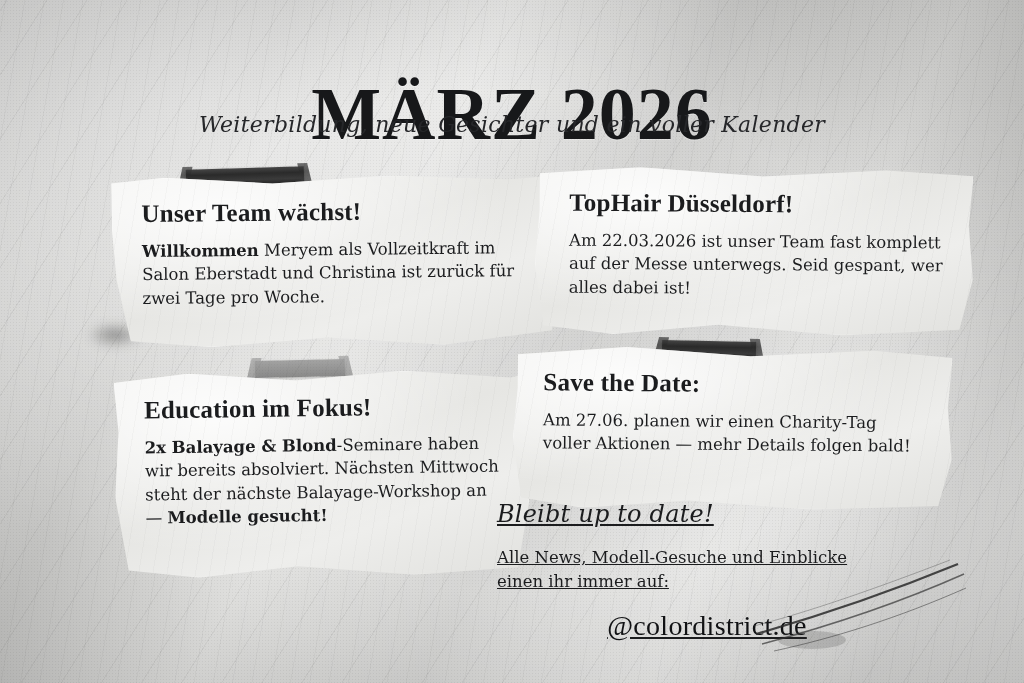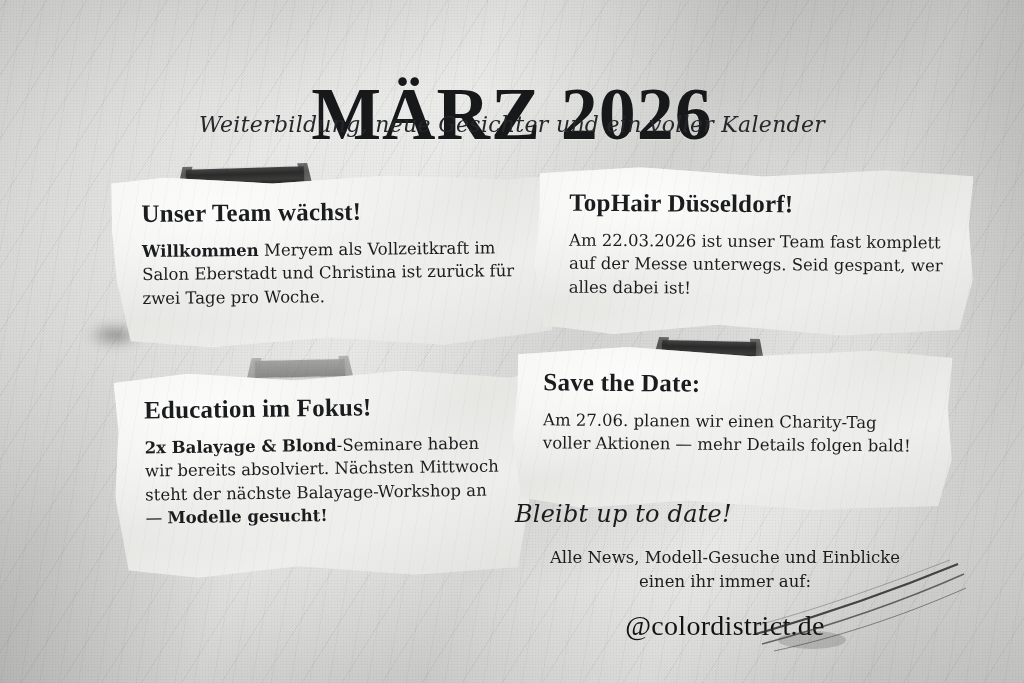--- a/index.html
+++ b/index.html
@@ -150,37 +150,37 @@
                     transform: rotate(0.5deg); }
 
   #tape-team    { left: 186px; top: 168px; width: 118px; transform: rotate(-1.8deg); }
   #tape-savedate{ left: 662px; top: 341px; width: 94px;  transform: rotate(1.2deg); }
   #tape-edu     { left: 255px; top: 360px; width: 90px;  transform: rotate(-1.4deg); opacity:.55;
                   background: linear-gradient(180deg,#6e6e6e,#3f3f3f); }
 
   
   .footer {
     position: absolute;
-    left: 515px;
+    left: 497px;
     top: 500px;
     width: 420px;
     color: #1b1c1e;
+    text-decoration: underline;
   }
   .footer-head {
     font-family: "DejaVu Serif", serif;
     font-style: italic;
     font-size: 24px;
     margin-bottom: 18px;
     letter-spacing: .2px;
   }
   .footer-line {
     font-family: "DejaVu Serif", serif;
     font-size: 16.5px;
     line-height: 1.45;
-    text-align: center;
   }
   .handle {
     margin-top: 16px;
     font-family: "Liberation Serif", serif;
     font-size: 28px;
     letter-spacing: .3px;
     color: #111214;
     text-align: center;
   }
 

